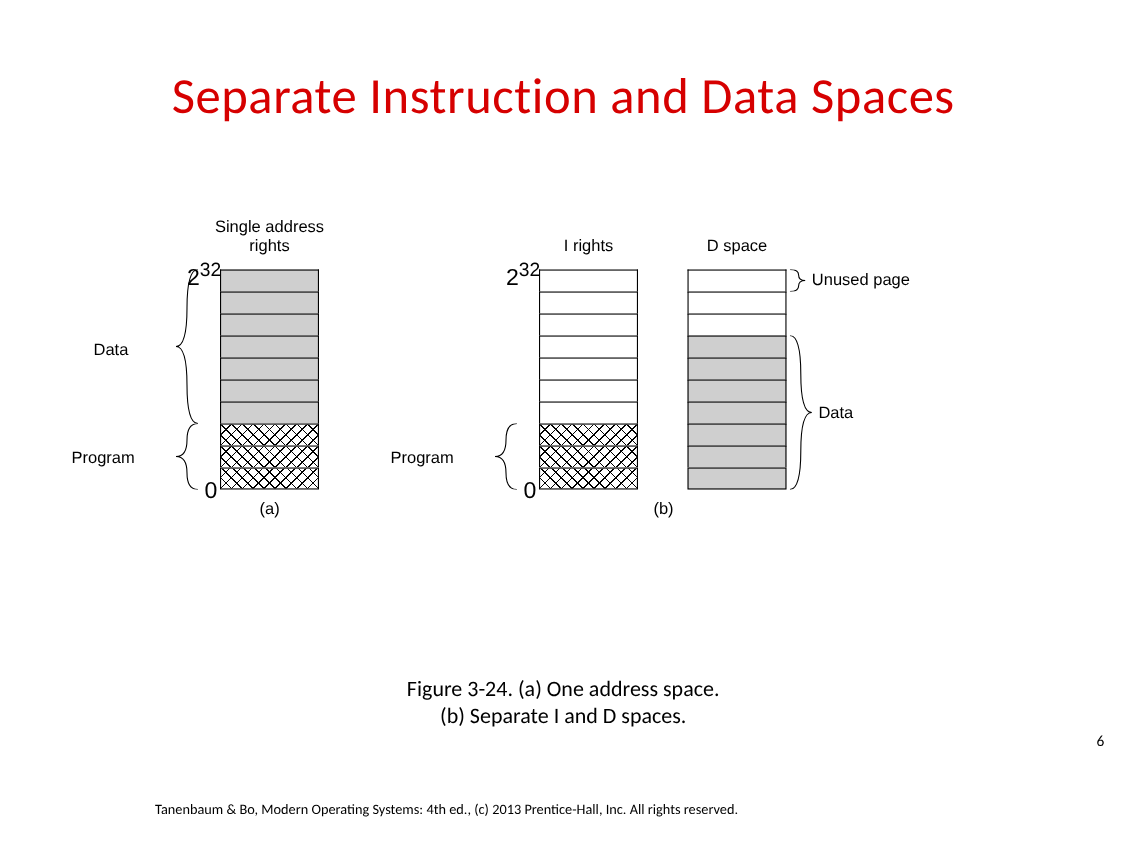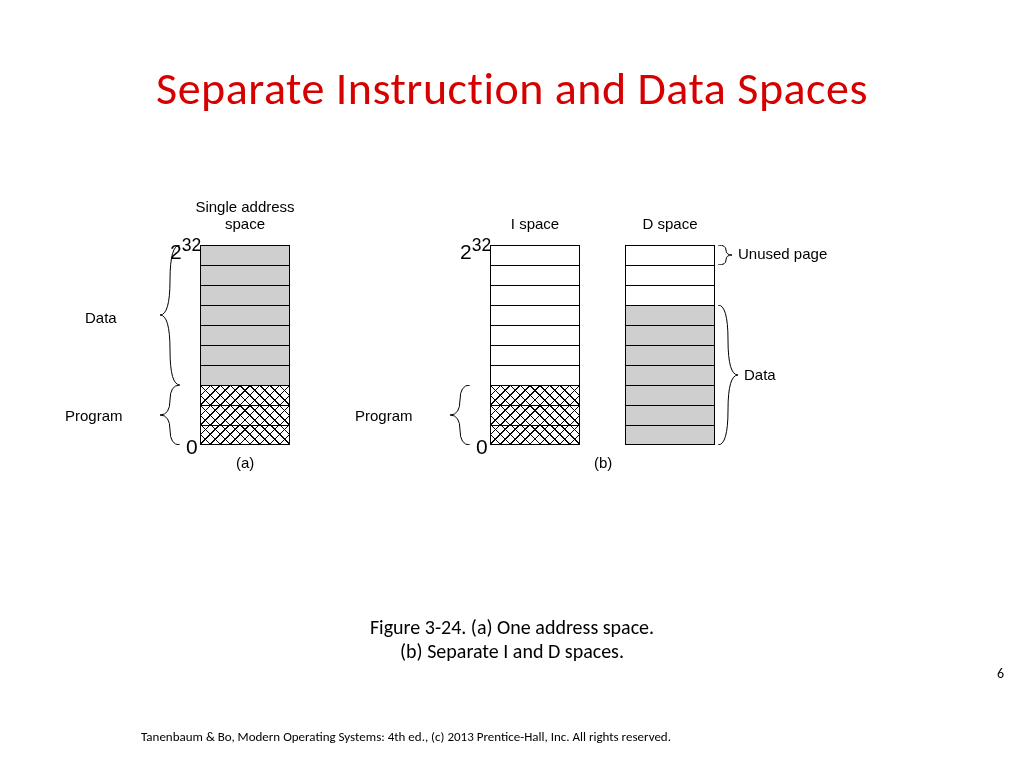--- a/index.html
+++ b/index.html
@@ -112,21 +112,21 @@
 </head>
 <body>
 
 <div class="slide">
 
   <div class="title">Separate Instruction and Data Spaces</div>
 
   <div class="figure-area">
 
     <div class="col-label" style="left:85px; top:-12px; width:120px;">Single address</div>
-    <div class="col-label" style="left:85px; top:5px; width:120px;">space</div>
+    <div class="col-label" style="left:85px; top:5px; width:120px;">rights</div>
 
     <div class="axis-label" style="left:70px; top:25px;">
       <span>2</span><sup>32</sup>
     </div>
     <div class="axis-label" style="left:86px; top:225px;">0</div>
 
     <div class="stack" style="left:100px; top:35px;">
       <div class="row gray"></div>
       <div class="row gray"></div>
       <div class="row gray"></div>
@@ -148,21 +148,21 @@
 
     <div class="brace" style="left:-35px; top:175px;">
       <svg width="130" height="60">
         <text x="0" y="36" font-size="15">Program</text>
         <path d="M115 0 Q105 0 105 15 Q105 30 95 30 Q105 30 105 45 Q105 60 115 60" fill="none" stroke="#000" stroke-width="1"></path>
       </svg>
     </div>
 
     <div class="sub-label" style="left:136px; top:244px;">(a)</div>
 
-    <div class="col-label" style="left:390px; top:5px; width:90px;">I space</div>
+    <div class="col-label" style="left:390px; top:5px; width:90px;">I rights</div>
     <div class="col-label" style="left:525px; top:5px; width:90px;">D space</div>
 
     <div class="axis-label" style="left:360px; top:25px;">
       <span>2</span><sup>32</sup>
     </div>
     <div class="axis-label" style="left:376px; top:225px;">0</div>
 
     <div class="stack" style="left:390px; top:35px;">
       <div class="row"></div>
       <div class="row"></div>

